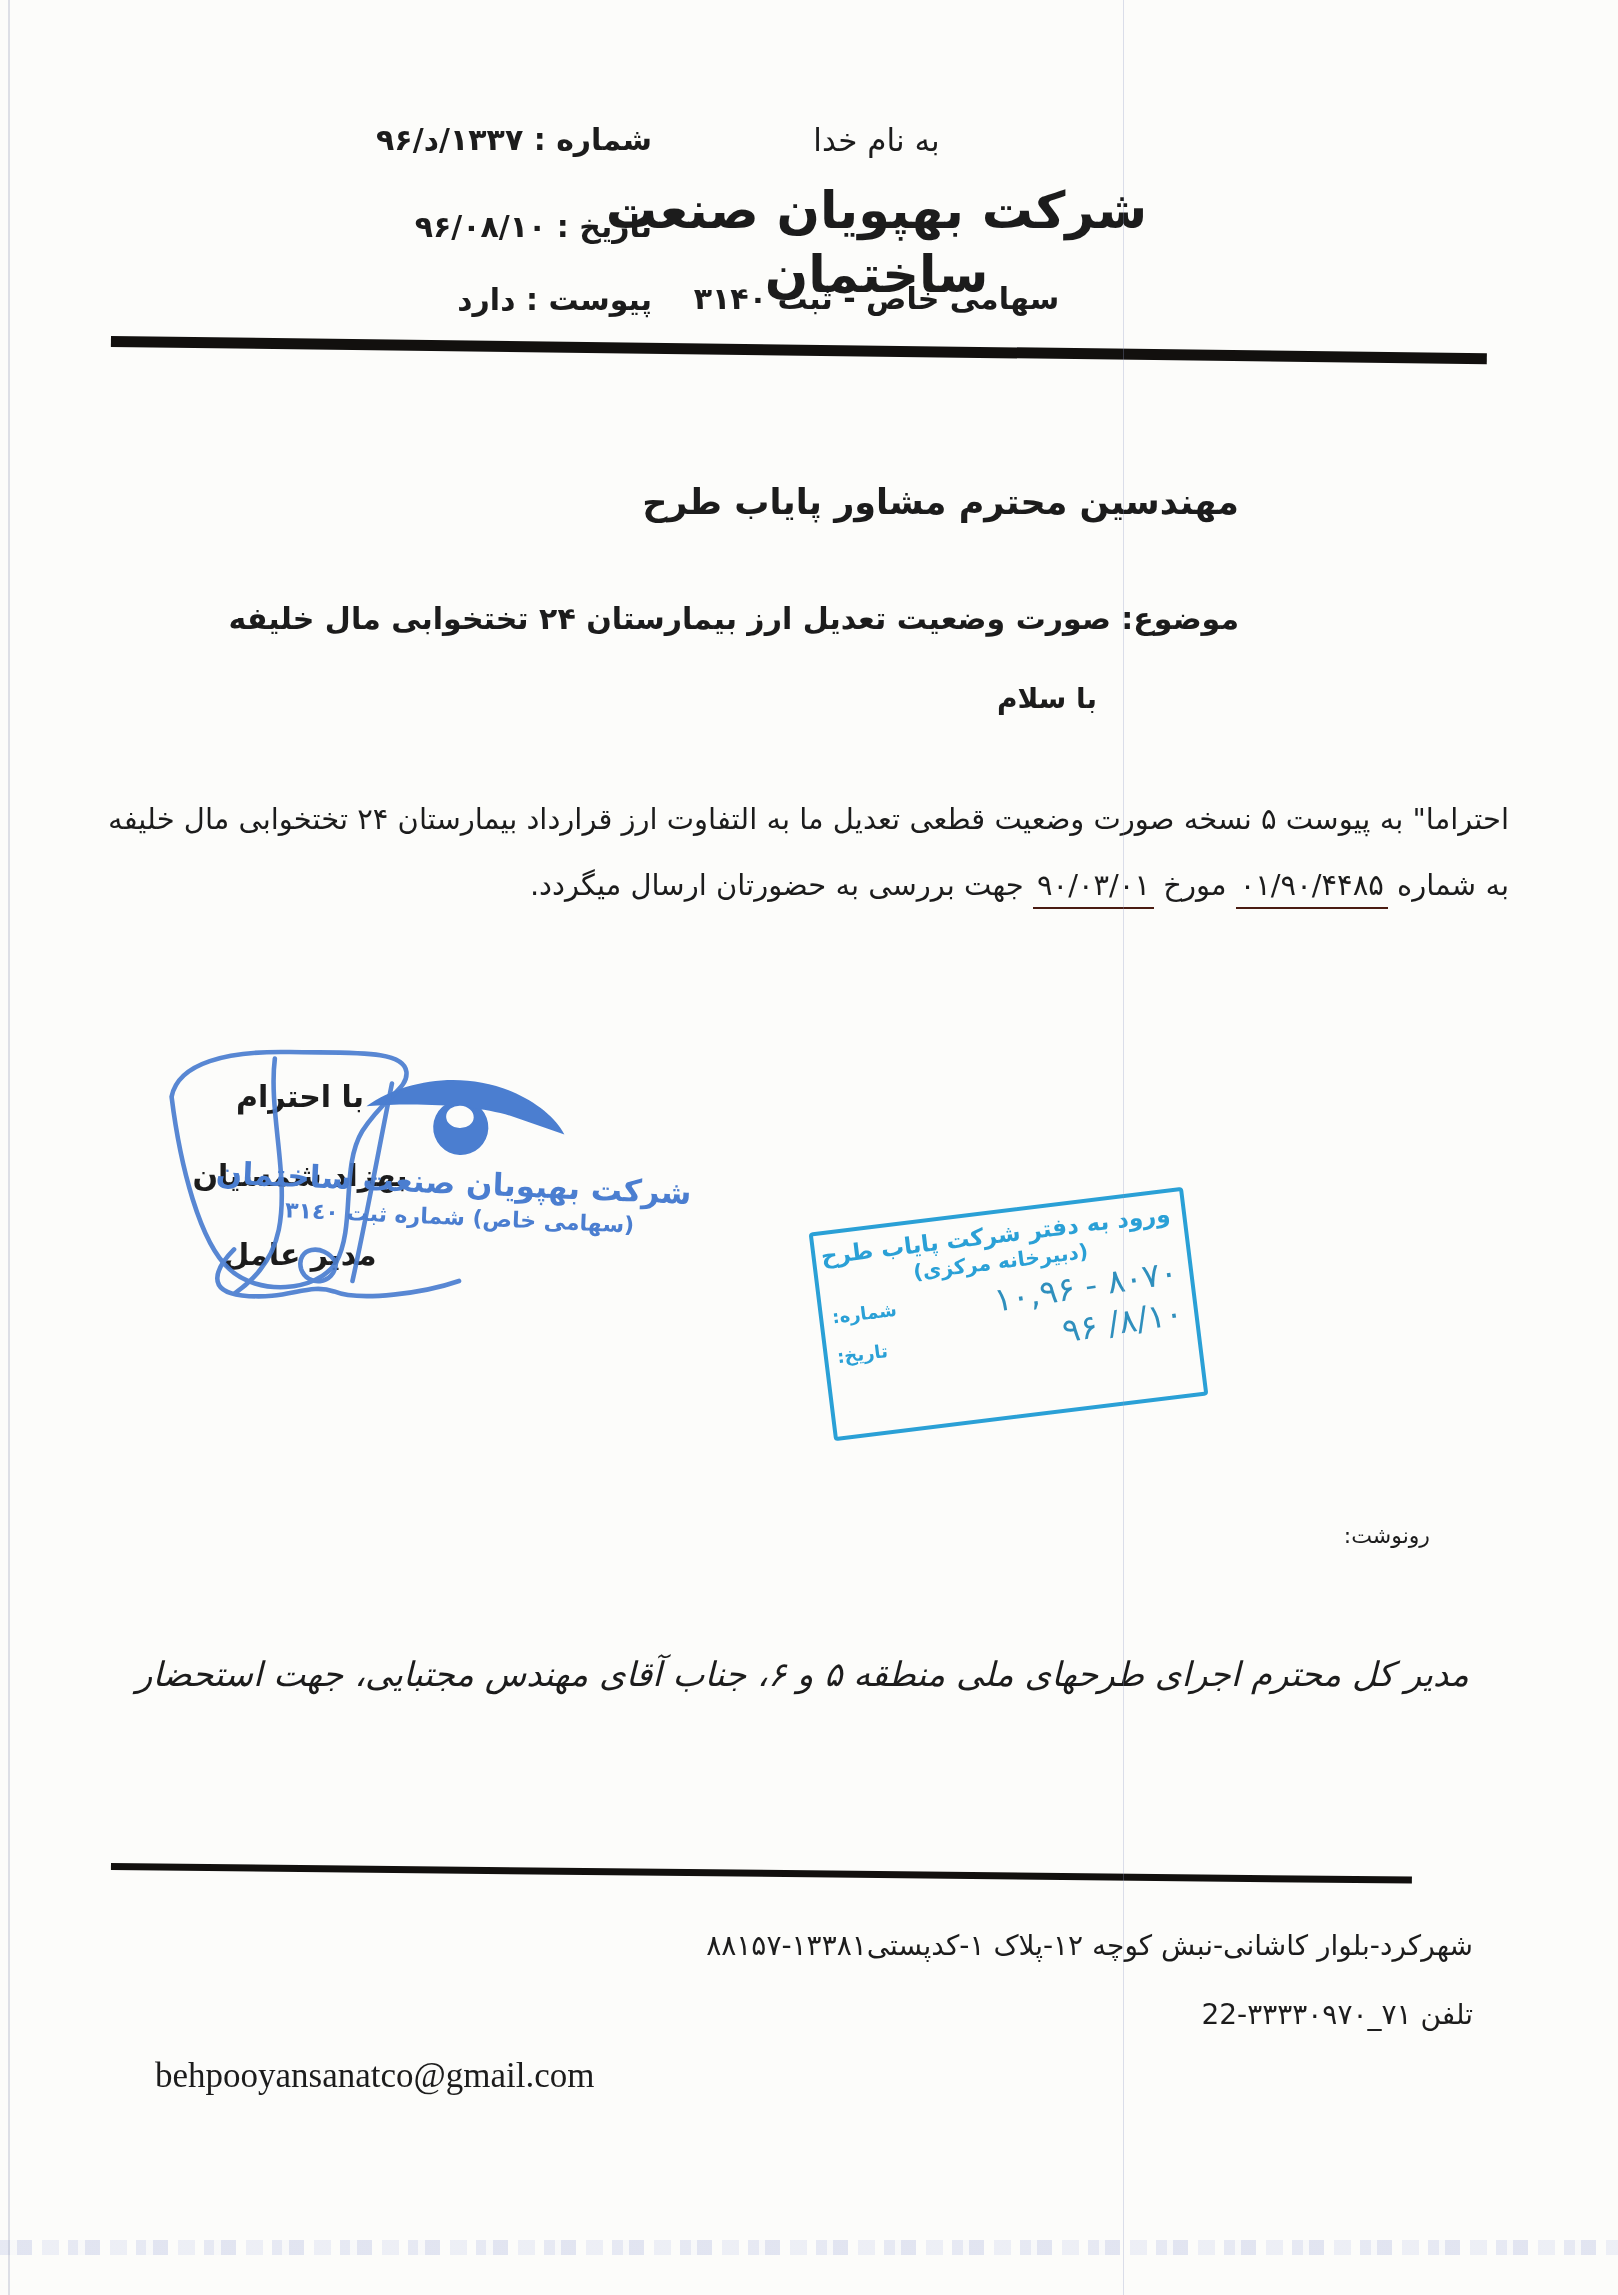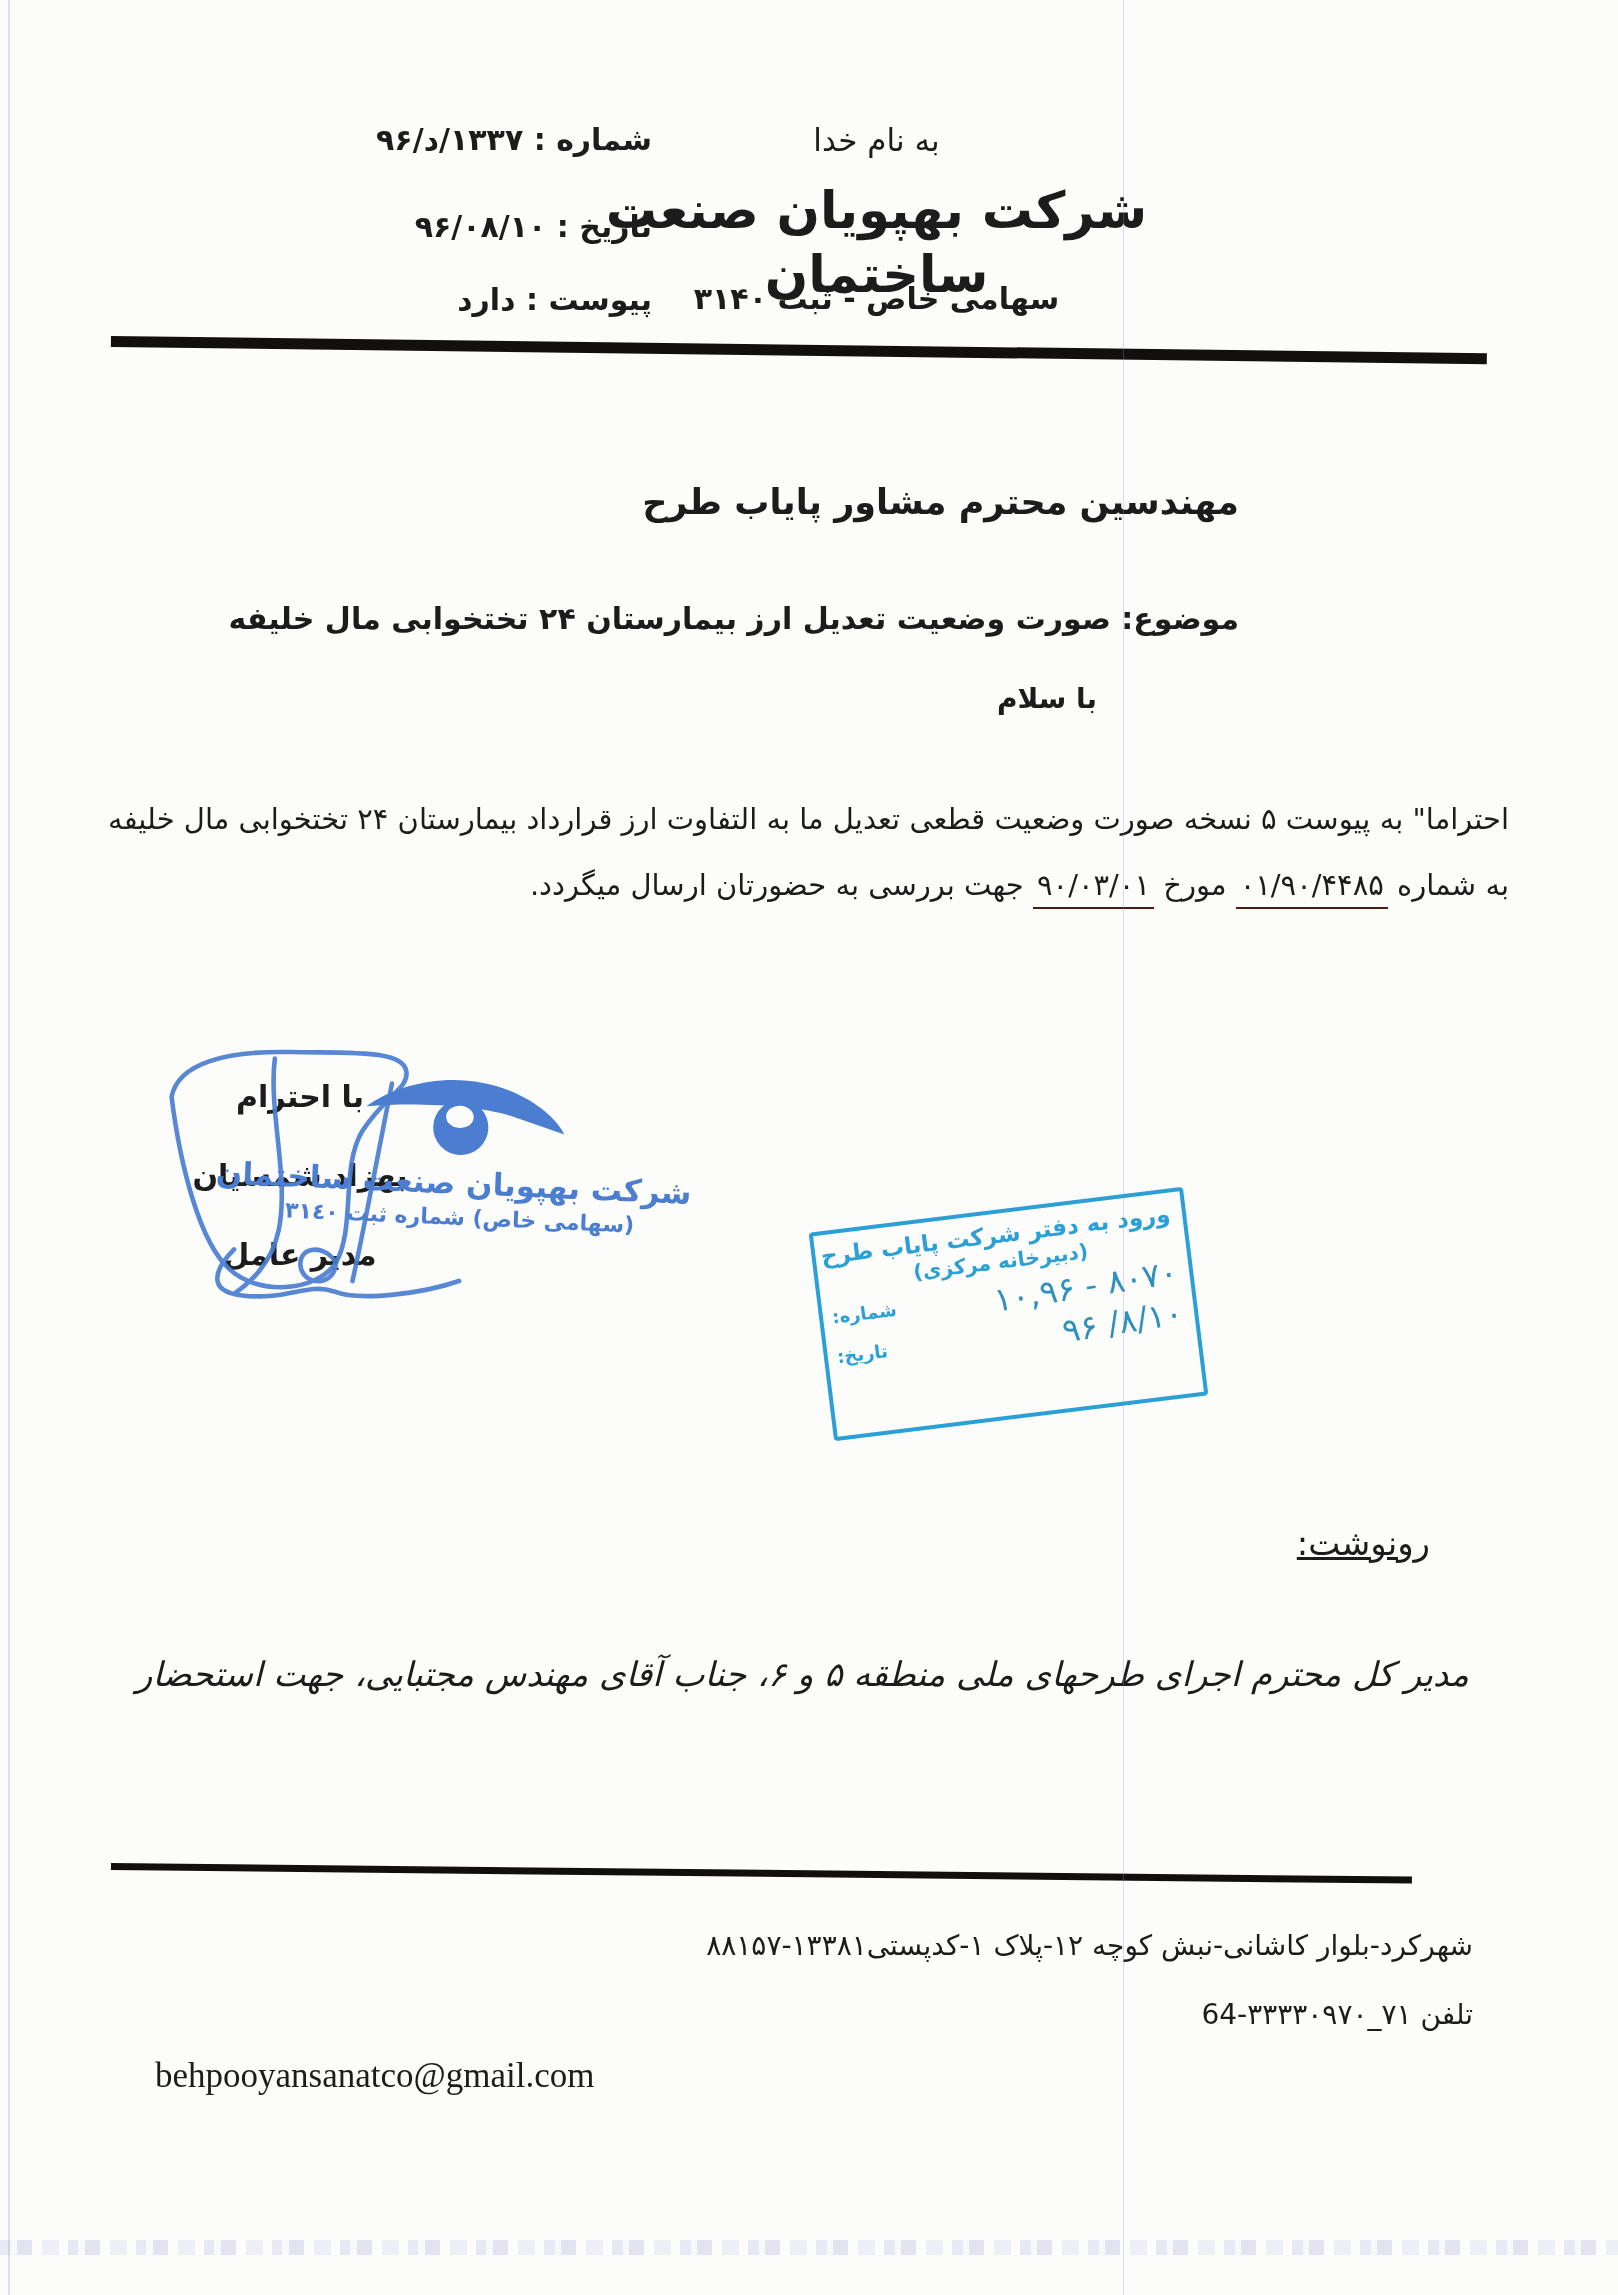--- a/index.html
+++ b/index.html
@@ -63,21 +63,21 @@
     padding:6.6px 12px 4px 9.2px;z-index:2;
     background:rgba(255,255,255,0.0);
   }
   .rs-line1{font-size:23px;text-align:center;white-space:nowrap;line-height:1.25;}
   .rs-line2{font-size:20.4px;text-align:center;line-height:1.3;}
   .rs-row{display:flex;flex-direction:row-reverse;justify-content:space-between;align-items:center;margin-top:1.3px;}
   .rs-label{font-size:18px;white-space:nowrap;}
   .rs-value{font-size:33px;color:#2f8fbd;letter-spacing:2px;white-space:nowrap;transform:rotate(-2deg);direction:ltr;unicode-bidi:embed;}
 
   
-  .cc-label{right:189px;top:1523px;font-size:34px;white-space:nowrap;text-decoration:underline;}
+  .cc-label{right:189px;top:1523px;font-size:22px;white-space:nowrap;}
   .cc-line{right:150px;top:1654px;font-size:34px;white-space:nowrap;font-style:italic;}
 
   
   .footer-line{left:155px;width:1318px;white-space:nowrap;}
   .f-address{top:1929px;font-size:28px;}
   .f-phone{top:1998px;font-size:28px;}
   .f-email{top:2056px;font-size:35px;font-family:"Liberation Serif",serif;direction:ltr;}
 
   
   .vline{top:0;left:1123px;width:1.3px;height:2295px;background:rgba(140,150,195,.30);z-index:5;}
@@ -162,17 +162,17 @@
       <span class="rtl b rs-label">تاریخ:</span>
       <span class="rs-value">۹۶ /۸/۱۰</span>
     </div>
   </div>
 
   <div class="abs rtl cc-label">رونوشت:</div>
   <div class="abs rtl cc-line">مدیر کل محترم اجرای طرحهای ملی منطقه ۵ و ۶، جناب آقای مهندس مجتبایی، جهت استحضار</div>
 
   <div class="abs rule rule-bottom"></div>
   <div class="abs rtl footer-line f-address">شهرکرد-بلوار کاشانی-نبش کوچه ۱۲-پلاک ۱-کدپستی۱۳۳۸۱-۸۸۱۵۷</div>
-  <div class="abs rtl footer-line f-phone">تلفن ۷۱_۳۳۳۳۰۹۷۰-64</div>
+  <div class="abs rtl footer-line f-phone">تلفن ۷۱_۳۳۳۳۰۹۷۰-22</div>
   <div class="abs footer-line f-email">behpooyansanatco@gmail.com</div>
 
 </div>
 
 
 </body></html>

